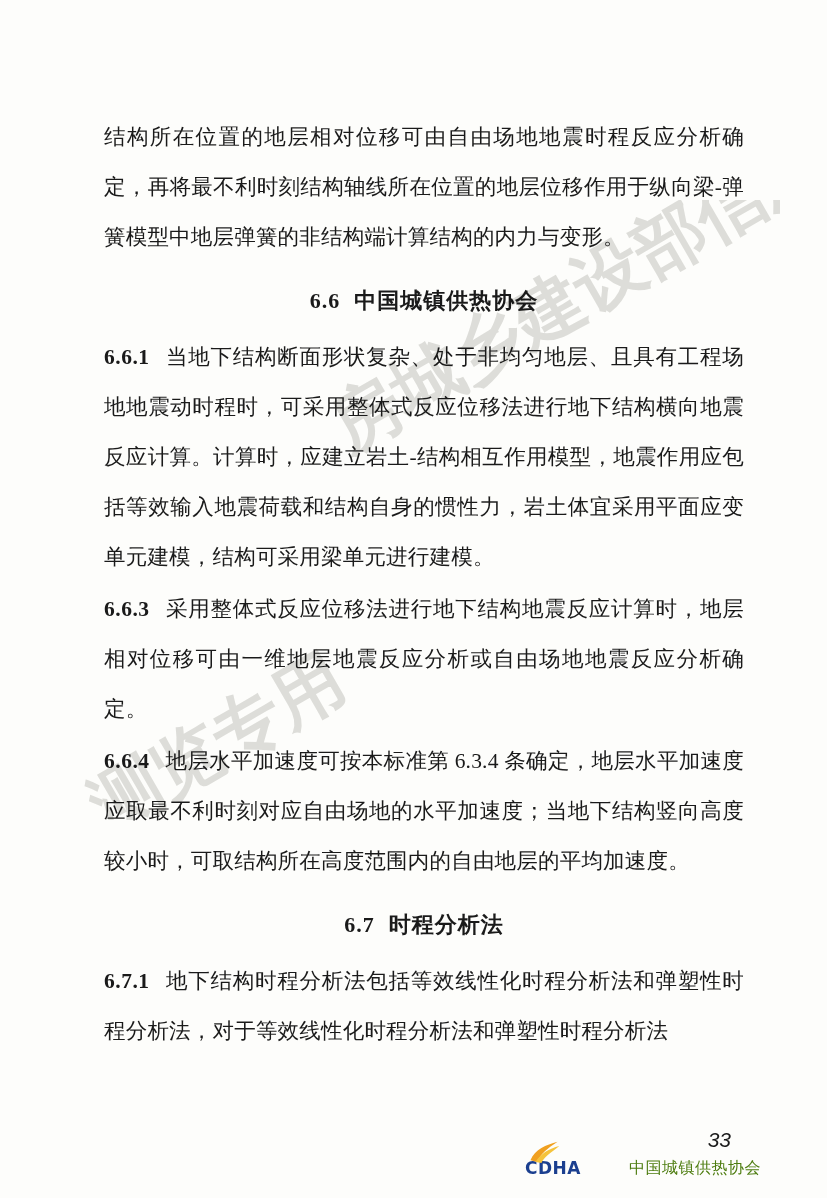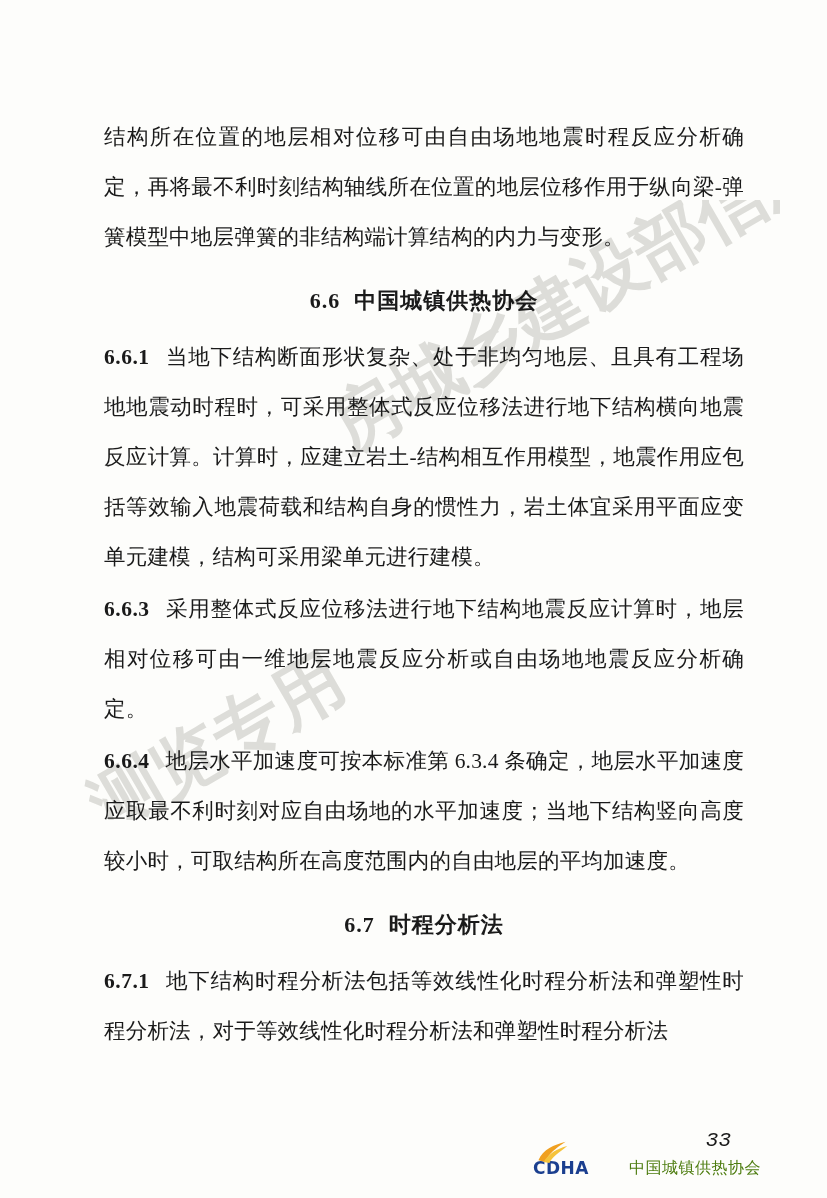--- a/index.html
+++ b/index.html
@@ -80,29 +80,30 @@
   }
   .wm1 { left: 300px; top: 180px; }
   .wm2 { left: 60px;  top: 560px; }
   
   .page-number {
     position: absolute;
     right: 96px;
     bottom: 46px;
     font-size: 21px;
     font-style: italic;
-    font-family: Liberation Mono, monospace;
+    font-family: Liberation Sans, sans-serif;
   }
   
   .footer-logo {
     position: absolute;
     right: 66px;
     bottom: 10px;
     display: flex;
     align-items: center;
+    gap: 8px;
   }
   .logo-mark {
     position: relative;
     width: 96px;
     height: 40px;
     display: flex;
     align-items: center;
   }
   .logo-text {
     font-family: "DejaVu Sans", sans-serif;

